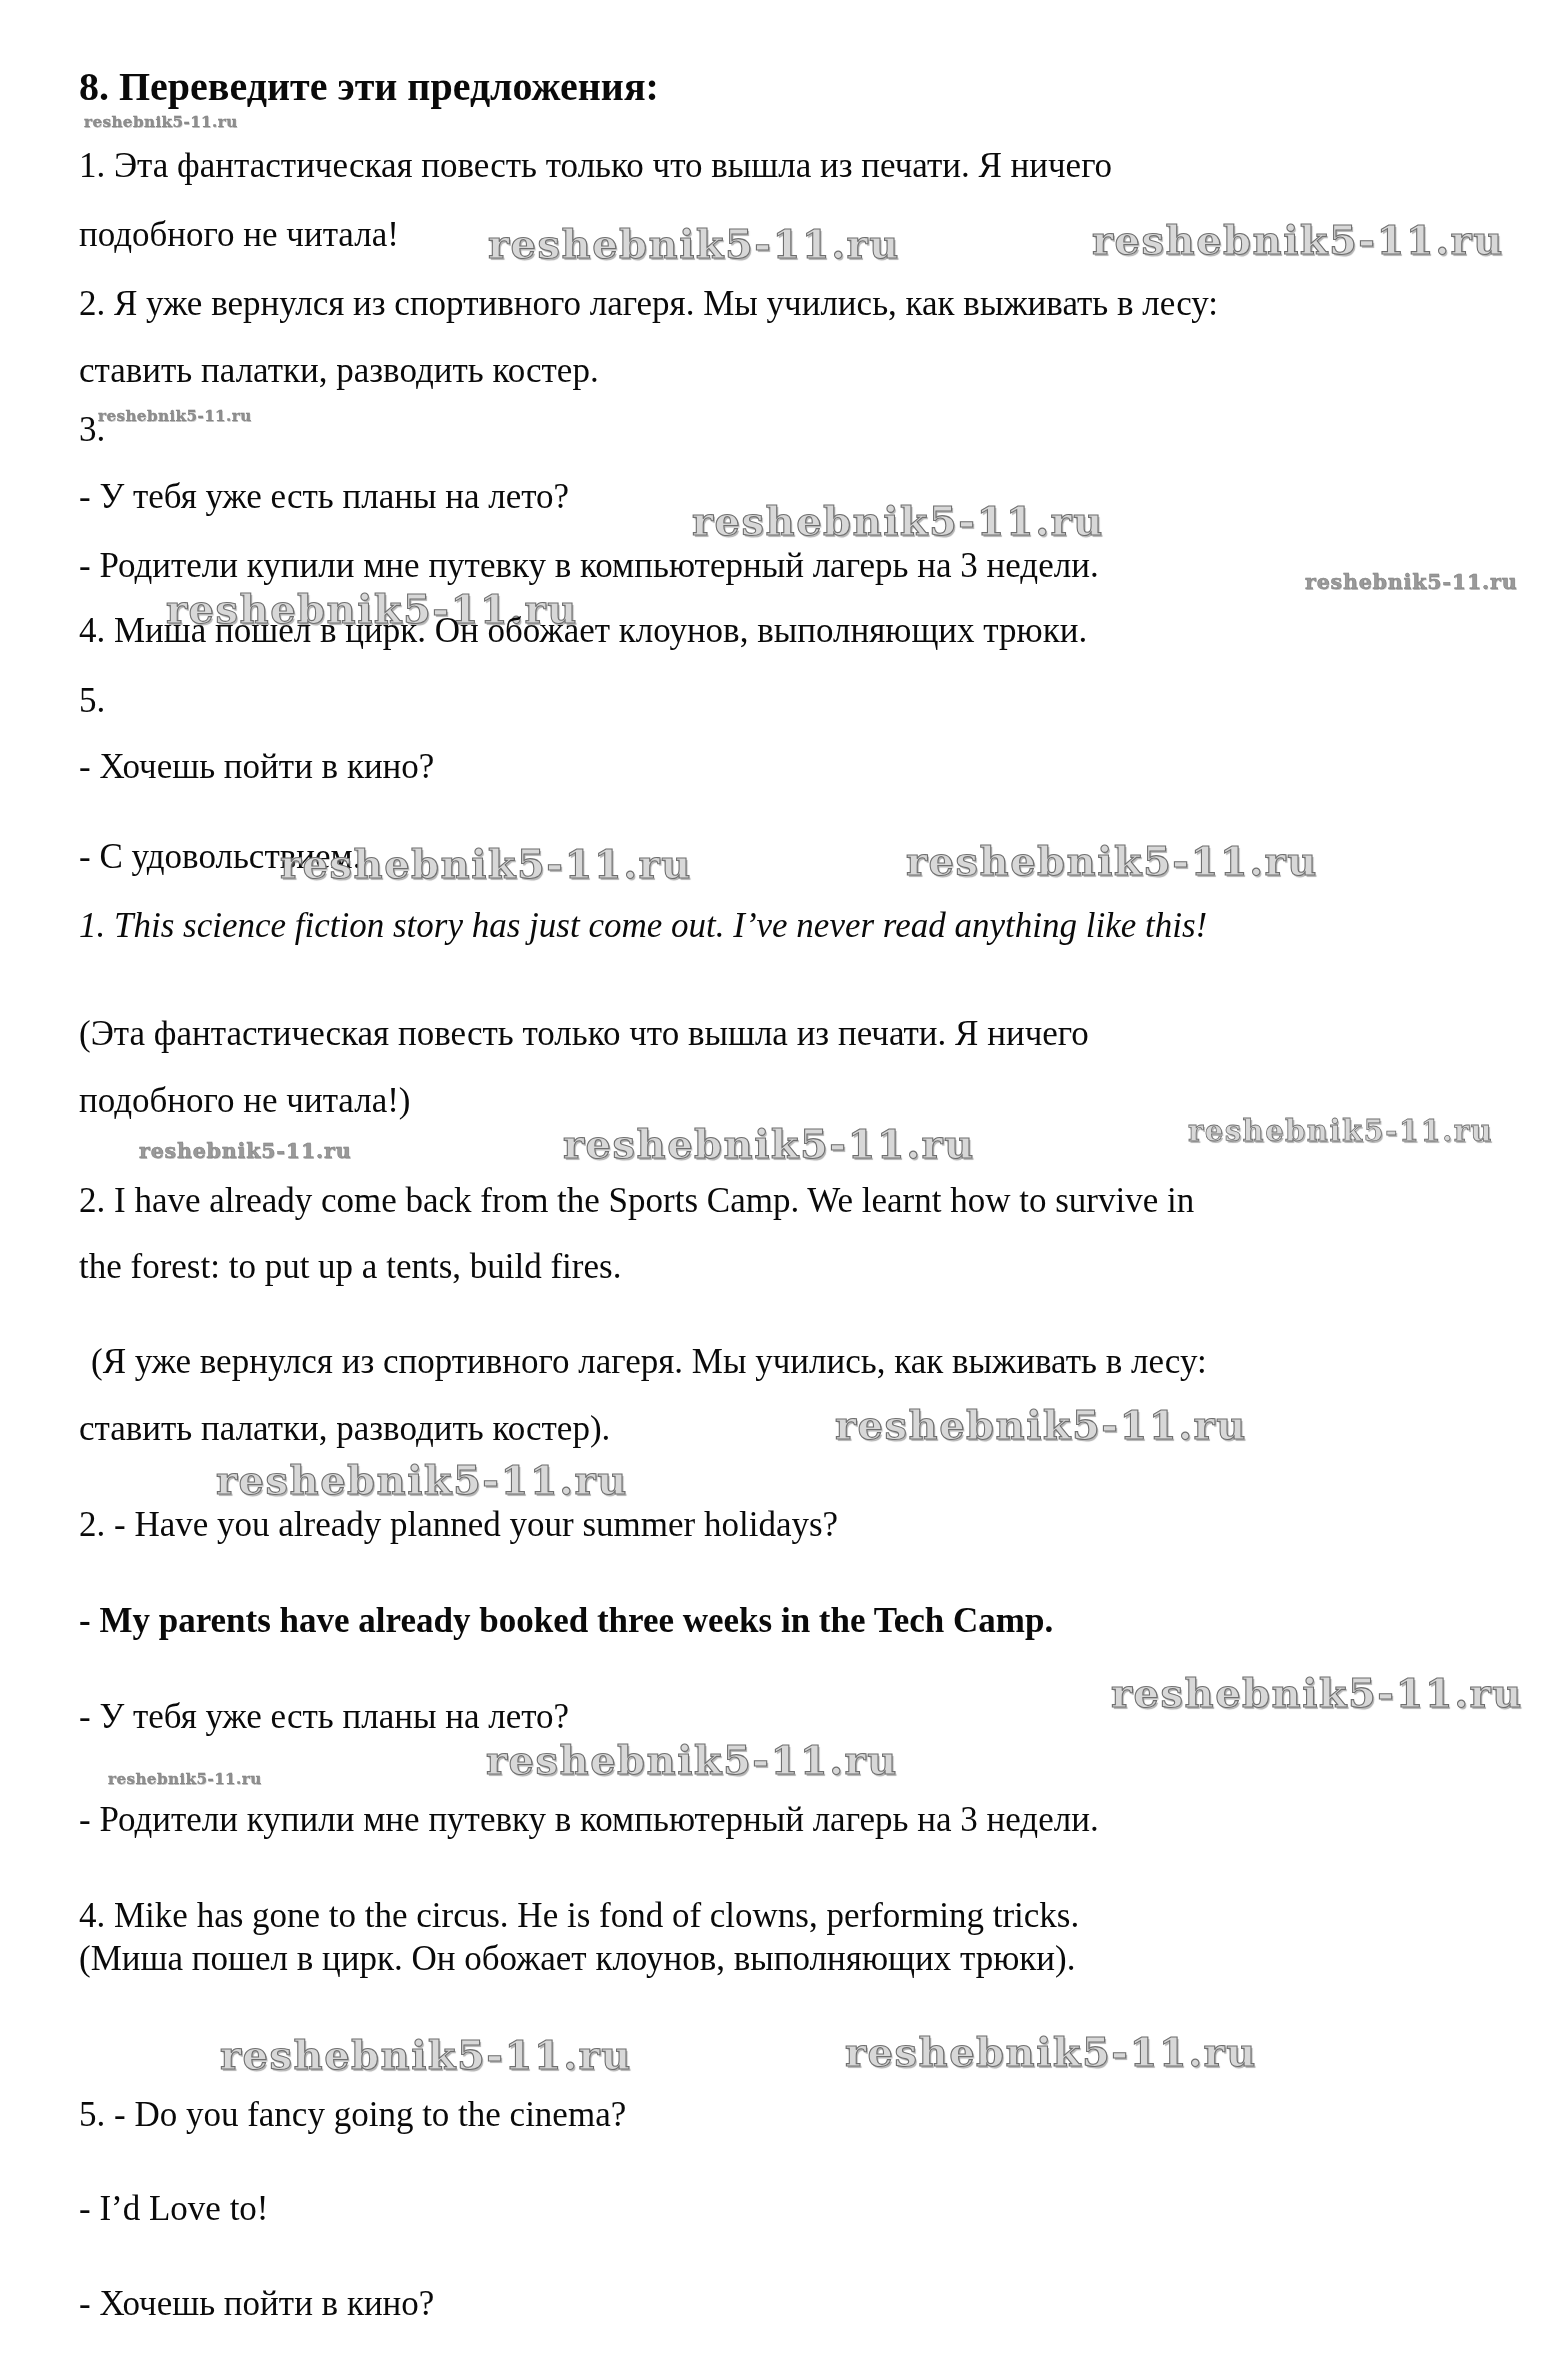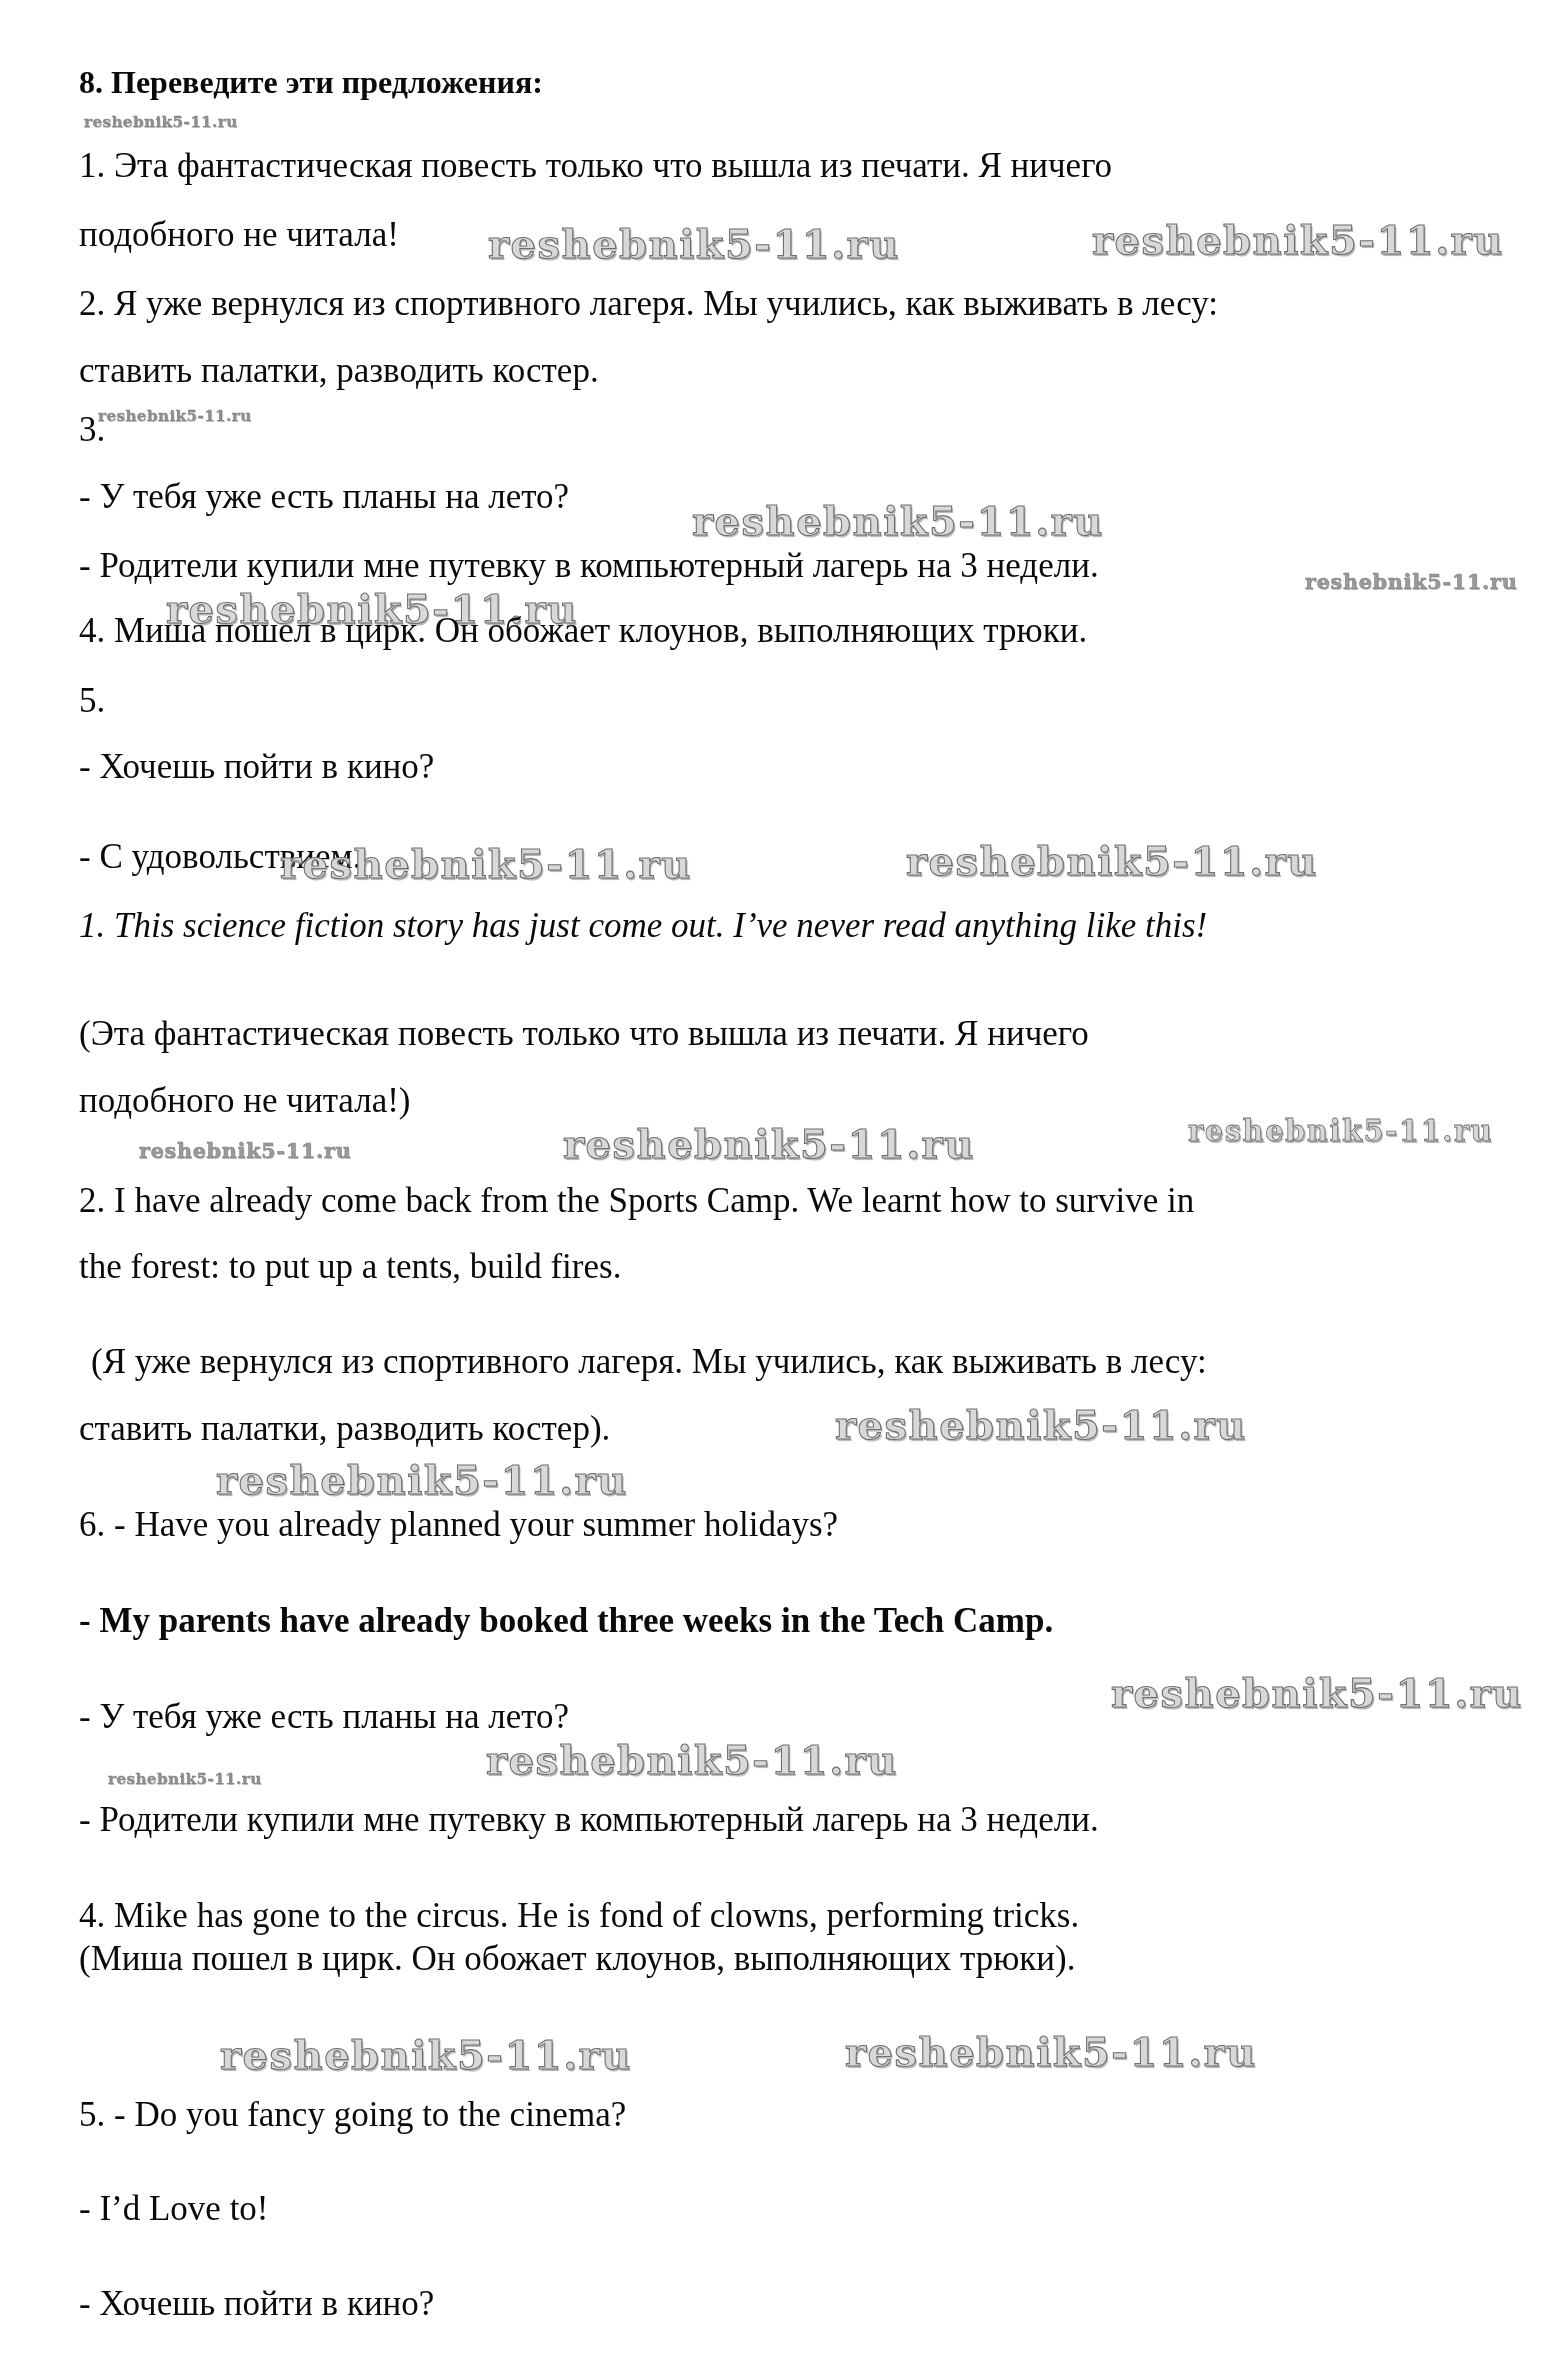--- a/index.html
+++ b/index.html
@@ -19,21 +19,21 @@
   .line {
     position: absolute;
     left: 79px;
     font-size: 35px;
     line-height: 1.15;
     white-space: nowrap;
     color: #0a0a0a;
   }
   .title {
     font-weight: bold;
-    font-size: 32px;
+    font-size: 40px;
   }
   .wm {
     position: absolute;
     font-family: "DejaVu Serif", "Liberation Serif", serif;
     font-weight: 700;
     white-space: nowrap;
     letter-spacing: 1.5px;
     color: #d8d8d8;
     -webkit-text-stroke: 1.1px #6f6f6f;
     text-shadow: 1.5px 1.5px 0.8px rgba(120,120,120,0.55);
@@ -102,21 +102,21 @@
 
   <div class="line" style="top:1181px;">2. I have already come back from the Sports Camp. We learnt how to survive in</div>
   <div class="line" style="top:1247px;">the forest: to put up a tents, build fires.</div>
 
   <div class="line" style="top:1342px;margin-left:12px;">(Я уже вернулся из спортивного лагеря. Мы учились, как выживать в лесу:</div>
   <div class="line" style="top:1409px;">ставить палатки, разводить костер).</div>
   <span class="wm wm-lg" style="top:1401px; left:835px;">reshebnik5-11.ru</span>
 
   <span class="wm wm-lg" style="top:1456px; left:216px;">reshebnik5-11.ru</span>
 
-  <div class="line" style="top:1505px;">6. - Have you already planned your summer holidays?</div>
+  <div class="line" style="top:1505px;">2. - Have you already planned your summer holidays?</div>
   <div class="line" style="top:1601px;font-weight:bold;">- My parents have already booked three weeks in the Tech Camp.</div>
 
   <span class="wm wm-lg" style="top:1669px; left:1111px;">reshebnik5-11.ru</span>
   <div class="line" style="top:1697px;">- У тебя уже есть планы на лето?</div>
 
   <span class="wm wm-lg" style="top:1736px; left:486px;">reshebnik5-11.ru</span>
   <span class="wm wm-xs" style="top:1770px; left:108px;">reshebnik5-11.ru</span>
   <div class="line" style="top:1800px;">- Родители купили мне путевку в компьютерный лагерь на 3 недели.</div>
 
   <div class="line" style="top:1896px;">4. Mike has gone to the circus. He is fond of clowns, performing tricks.</div>

